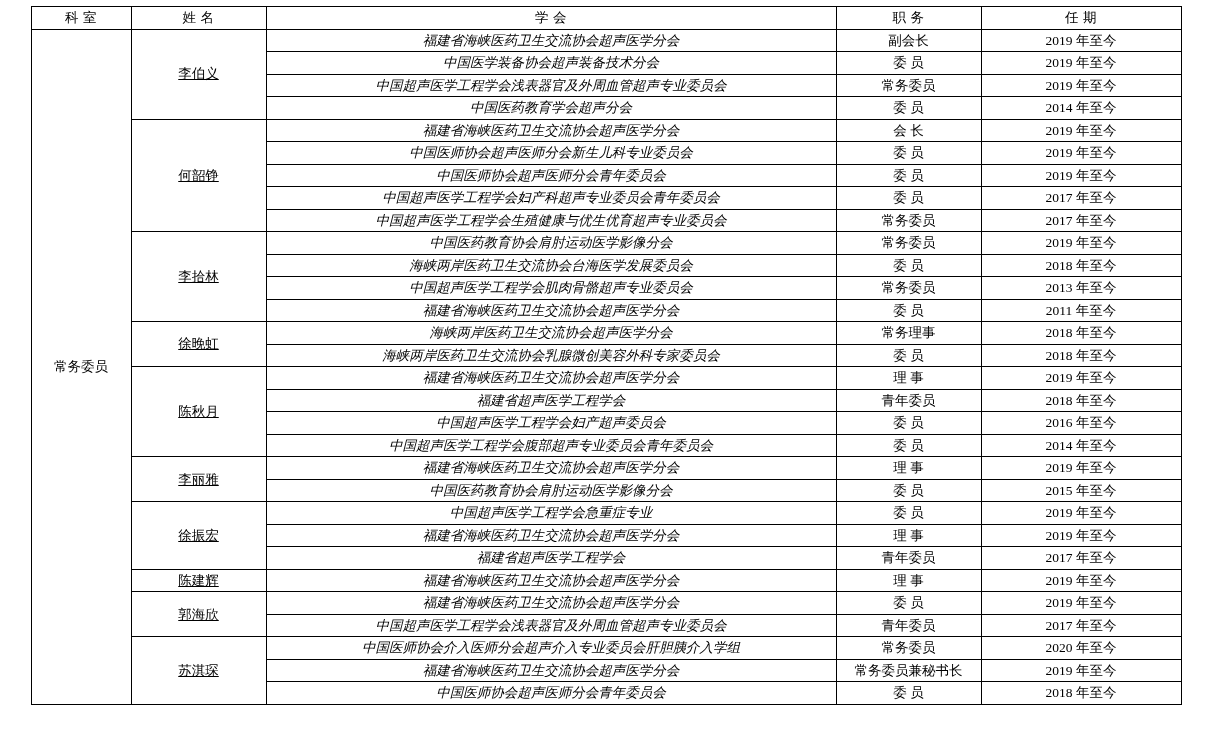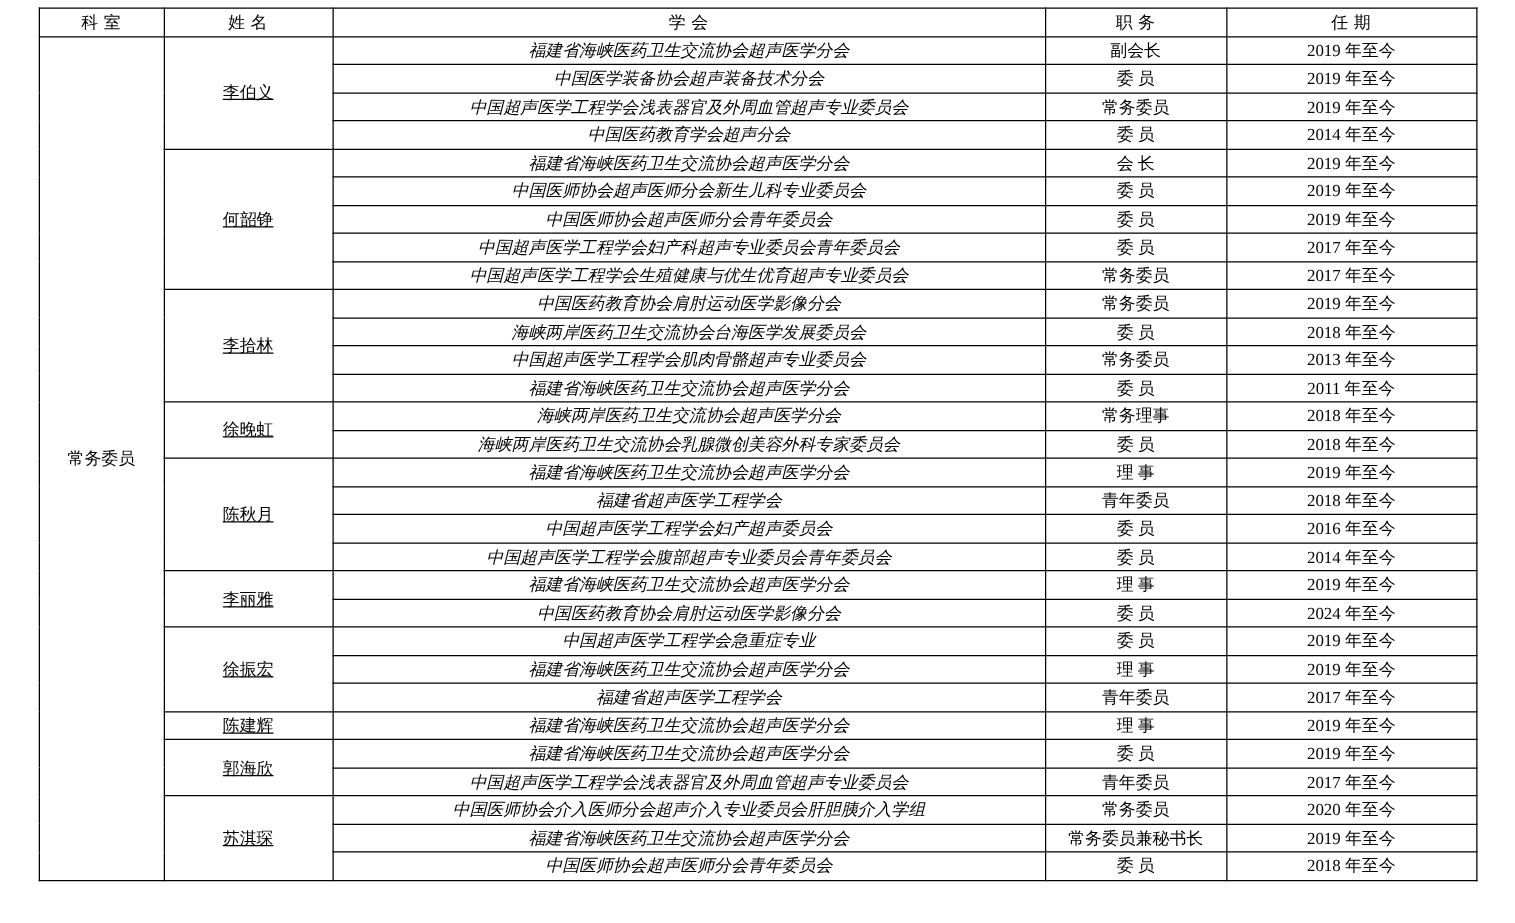--- a/index.html
+++ b/index.html
@@ -189,21 +189,21 @@
         </tr>
         <tr>
           <td class="name-cell" rowspan="2">李丽雅</td>
           <td class="assoc-cell">福建省海峡医药卫生交流协会超声医学分会</td>
           <td class="role-cell">理  事</td>
           <td class="term-cell">2019 年至今</td>
         </tr>
         <tr>
           <td class="assoc-cell">中国医药教育协会肩肘运动医学影像分会</td>
           <td class="role-cell">委  员</td>
-          <td class="term-cell">2024 年至今</td>
+          <td class="term-cell">2015 年至今</td>
         </tr>
         <tr>
           <td class="name-cell" rowspan="3">徐振宏</td>
           <td class="assoc-cell">中国超声医学工程学会急重症专业</td>
           <td class="role-cell">委  员</td>
           <td class="term-cell">2019 年至今</td>
         </tr>
         <tr>
           <td class="assoc-cell">福建省海峡医药卫生交流协会超声医学分会</td>
           <td class="role-cell">理  事</td>

